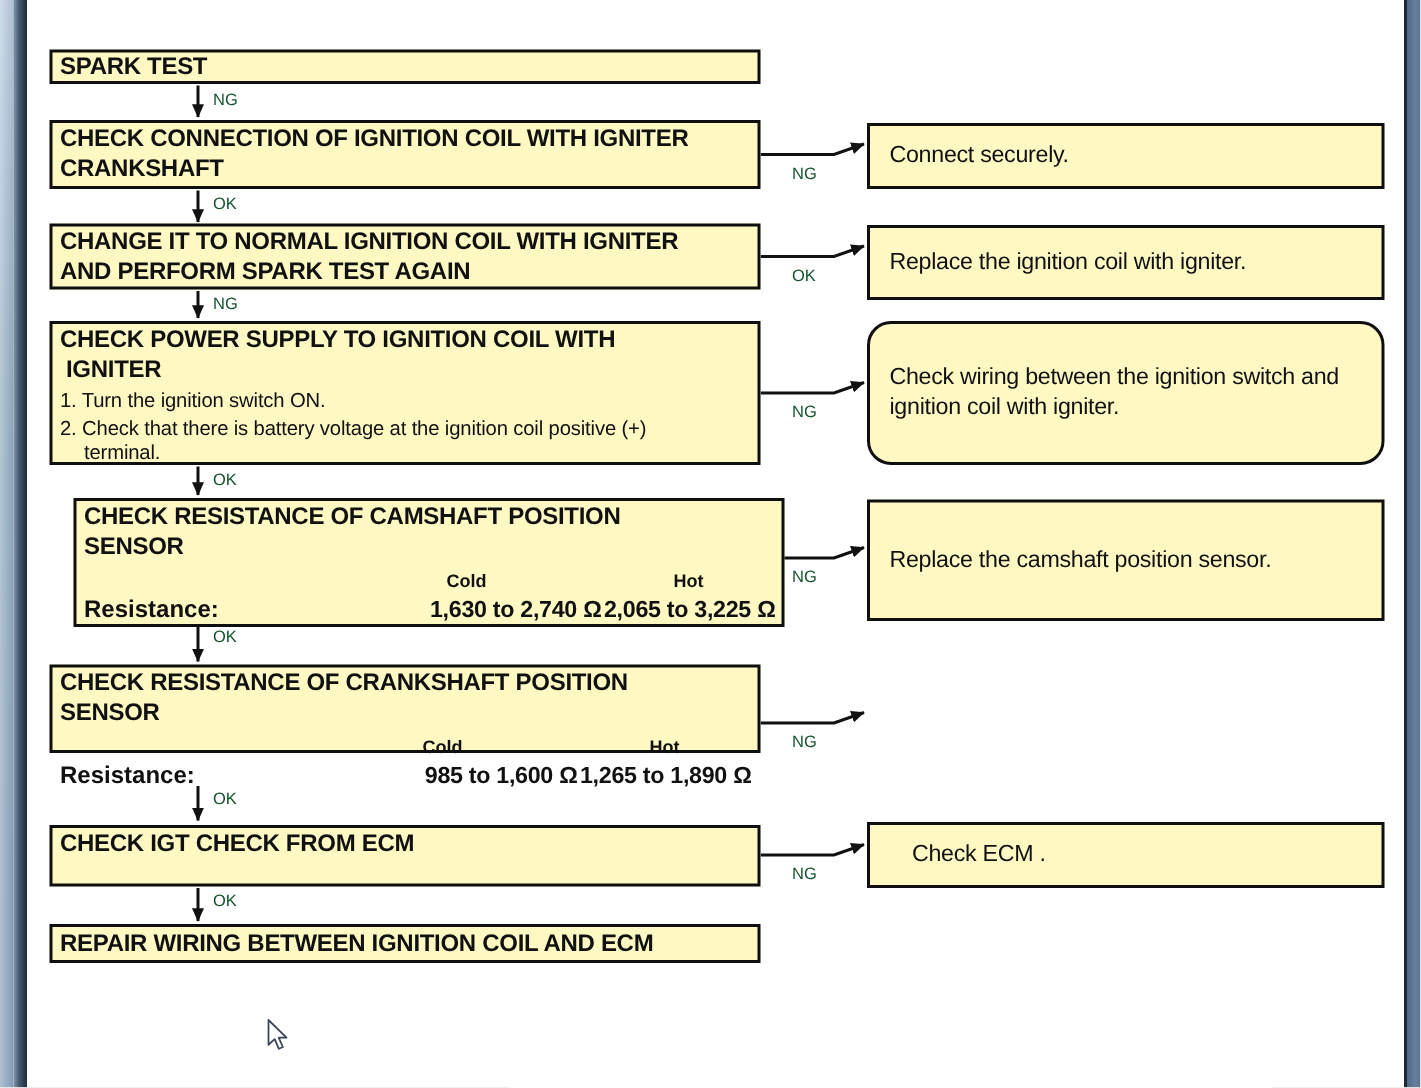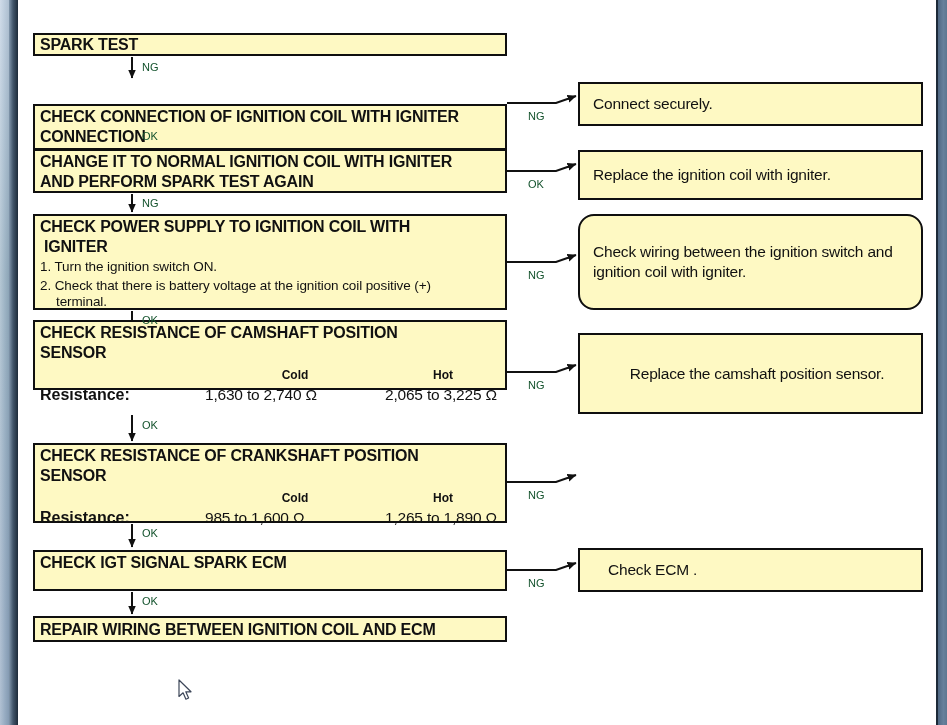--- a/index.html
+++ b/index.html
@@ -18,39 +18,39 @@
 
   
   .box{position:absolute;background:#fef9c3;border:2px solid #0f0f0f;box-sizing:border-box;}
   .lb{left:33px;width:474px;padding:1px 4px 0 5px;}
   .t{font-weight:bold;font-size:16px;line-height:20px;letter-spacing:-0.2px;white-space:nowrap;}
   .t-indent{padding-left:4px;}
   .item{font-size:13.5px;line-height:16.5px;letter-spacing:-0.1px;margin-top:2px;white-space:nowrap;}
   .item-cont{margin-top:0;padding-left:16px;}
 
   .lb1{top:33px;height:23px;display:flex;align-items:center;}
-  .lb2{top:80px;height:46px;margin-top:24px;}
+  .lb2{top:80px;height:46px;}
   .lb3{top:149px;height:44px;}
   .lb4{top:214px;height:96px;}
-  .lb5{top:320px;height:70px;}
-  .lb6{top:443px;height:80px;}
+  .lb5{top:332px;height:86px;margin-left:16px;}
+  .lb6{top:443px;height:59px;}
   .lb7{top:550px;height:41px;}
   .lb8{top:616px;height:26px;display:flex;align-items:center;}
 
   .spec{display:grid;grid-template-columns:165px 180px 1fr;margin-top:3px;}
   .sp-h{font-weight:bold;font-size:12px;text-align:center;line-height:19px;}
-  .sp-v{font-weight:normal;font-size:15.5px;text-align:left;line-height:20px;letter-spacing:-0.2px;white-space:nowrap;}
+  .sp-v{font-weight:bold;font-size:15.5px;text-align:right;line-height:20px;letter-spacing:-0.2px;white-space:nowrap;}
   .sp-label{font-weight:bold;font-size:16px;line-height:20px;}
 
   .rb{left:578px;width:345px;display:flex;flex-direction:column;justify-content:center;padding-left:13px;}
   .r-text{font-size:15.5px;line-height:20px;letter-spacing:-0.2px;white-space:nowrap;}
   .rb1{top:82px;height:44px;}
   .rb2{top:150px;height:50px;}
   .rb3{top:214px;height:96px;border-radius:16px;}
-  .rb4{top:333px;height:81px;text-align:center;}
+  .rb4{top:333px;height:81px;}
   .rb5{top:443px;height:77px;}
   .rb6{top:548px;height:44px;padding-left:28px;}
 
   
   .flabel{position:absolute;font-size:11px;line-height:16px;color:#14532d;}
   .dl{left:142px;}
   .dl1{top:59px;} .dl2{top:128px;} .dl3{top:195px;} .dl4{top:312px;}
   .dl5{top:417px;} .dl6{top:525px;} .dl7{top:593px;}
   .bl{left:528px;}
   .bl1{top:108px;} .bl2{top:176px;} .bl3{top:267px;} .bl4{top:377px;}
@@ -90,21 +90,21 @@
       <path d="M507,570 L556,570 L576,563" marker-end="url(#arr)"></path>
     </g>
   </svg>
 
   <div class="box lb lb1">
     <span class="t">SPARK TEST</span>
   </div>
 
   <div class="box lb lb2">
     <div class="t">CHECK CONNECTION OF IGNITION COIL WITH IGNITER</div>
-    <div class="t">CONNECTION</div>
+    <div class="t">CRANKSHAFT</div>
   </div>
 
   <div class="box lb lb3">
     <div class="t">CHANGE IT TO NORMAL IGNITION COIL WITH IGNITER</div>
     <div class="t">AND PERFORM SPARK TEST AGAIN</div>
   </div>
 
   <div class="box lb lb4">
     <div class="t">CHECK POWER SUPPLY TO IGNITION COIL WITH</div>
     <div class="t t-indent">IGNITER</div>
@@ -133,21 +133,21 @@
       <div class="sp-cell"></div>
       <div class="sp-cell sp-h">Cold</div>
       <div class="sp-cell sp-h">Hot</div>
       <div class="sp-cell sp-label">Resistance:</div>
       <div class="sp-cell sp-v">985 to 1,600 Ω</div>
       <div class="sp-cell sp-v">1,265 to 1,890 Ω</div>
     </div>
   </div>
 
   <div class="box lb lb7">
-    <div class="t">CHECK IGT SIGNAL SPARK ECM</div>
+    <div class="t">CHECK IGT CHECK FROM ECM</div>
   </div>
 
   <div class="box rb rb1">
     <div class="r-text">Connect securely.</div>
   </div>
 
   <div class="box lb lb8">
     <span class="t">REPAIR WIRING BETWEEN IGNITION COIL AND ECM</span>
   </div>
   <div class="box rb rb2">

